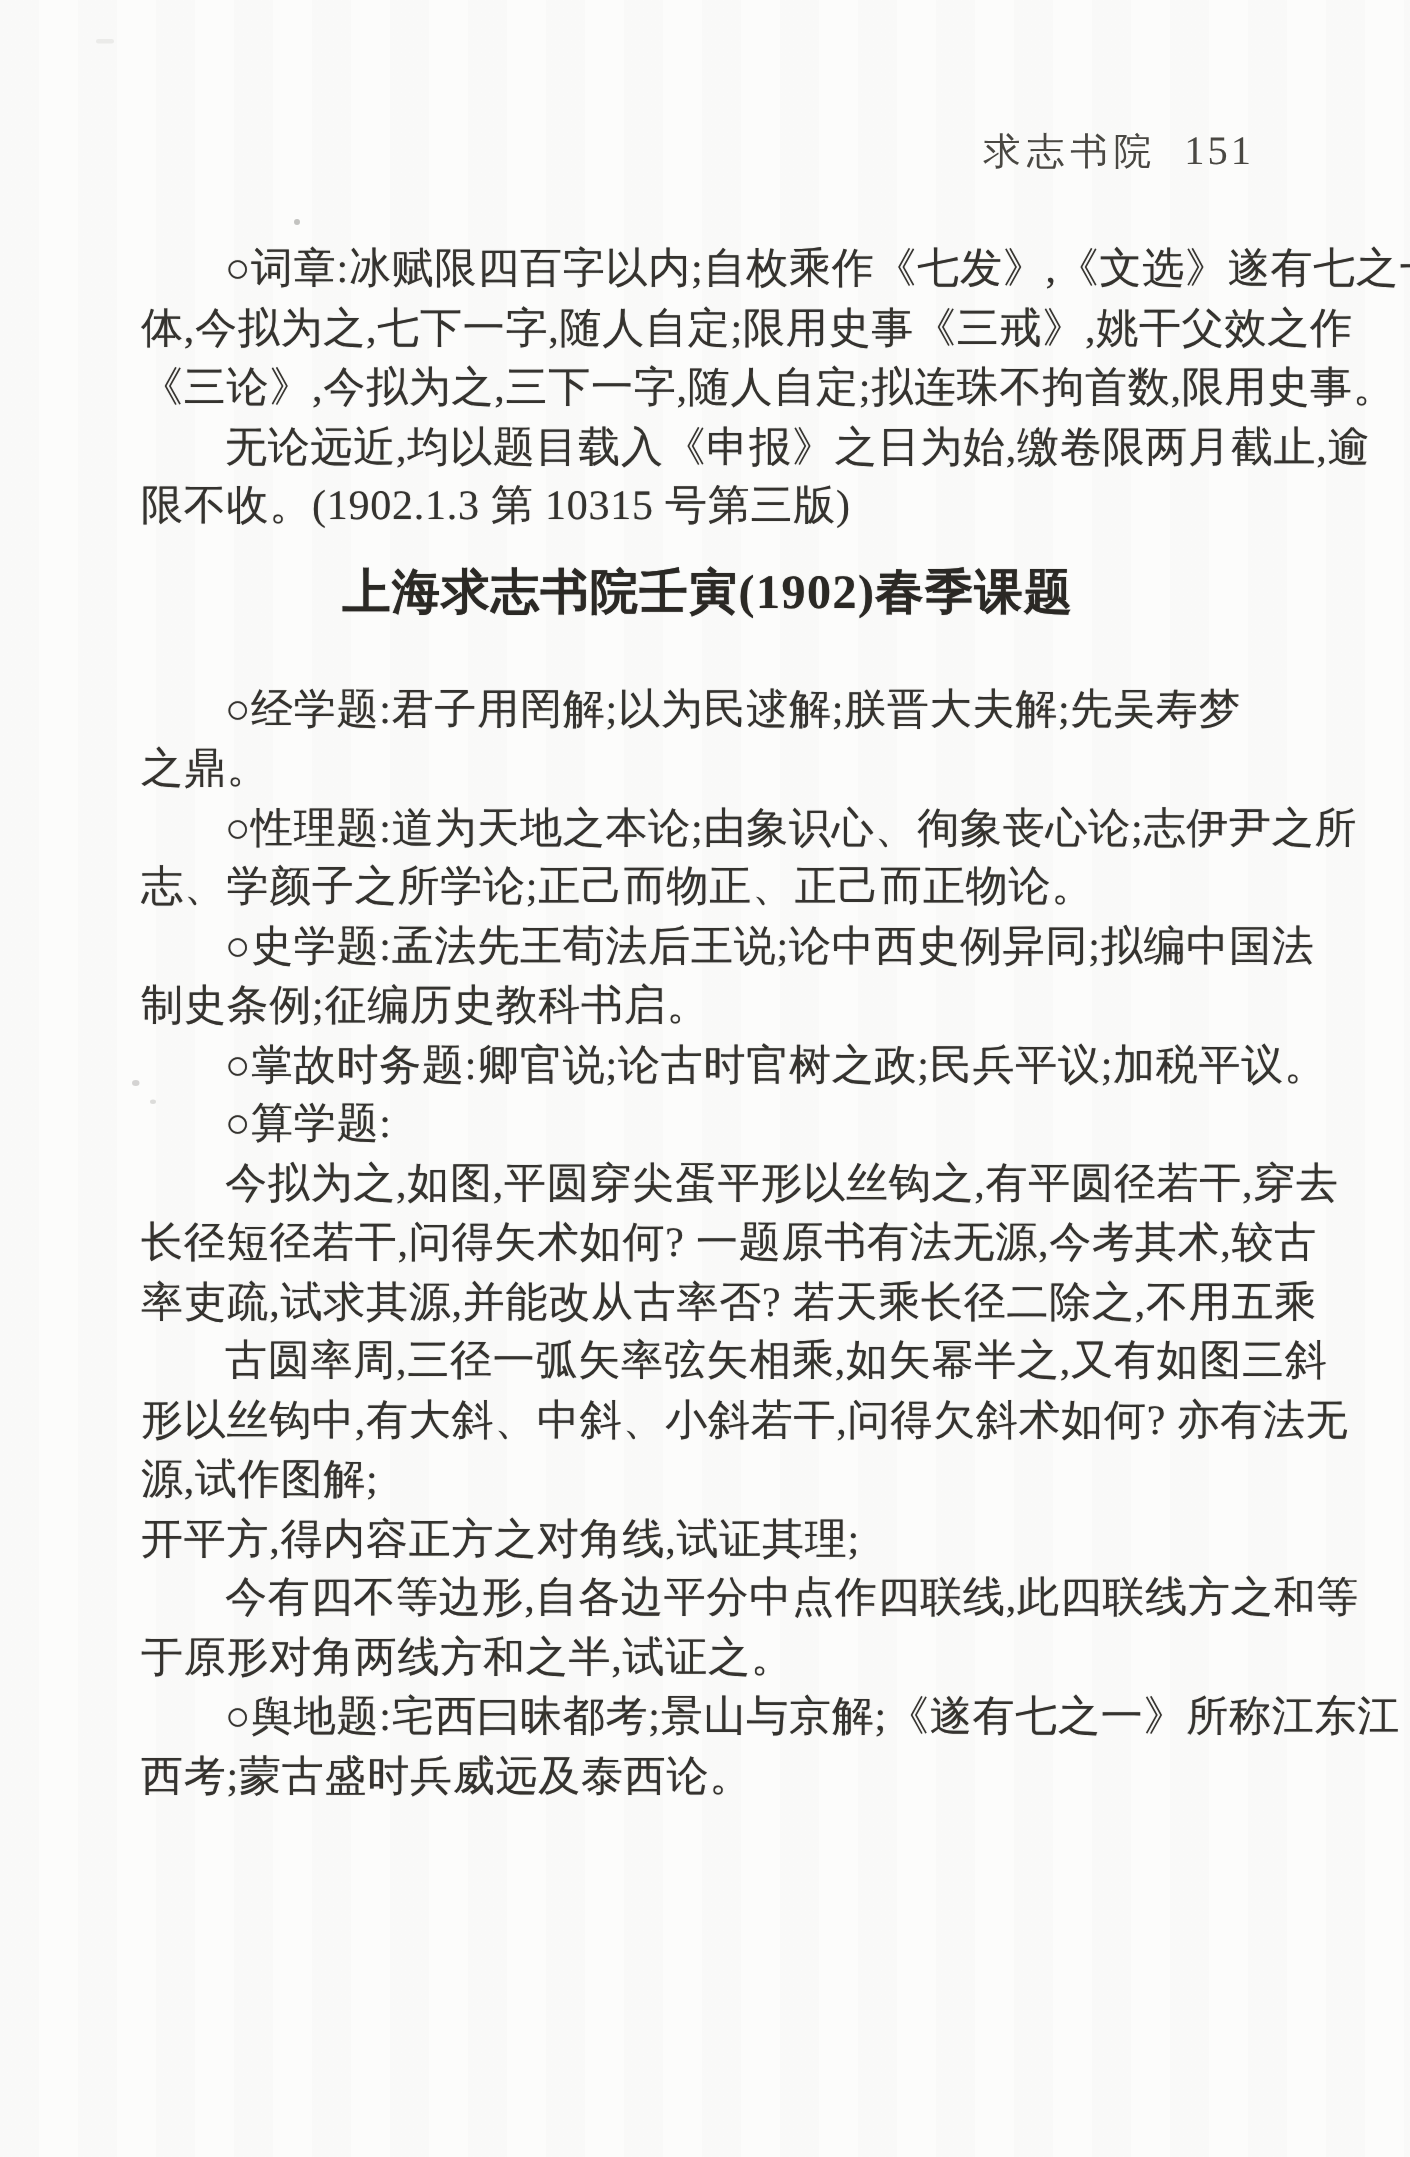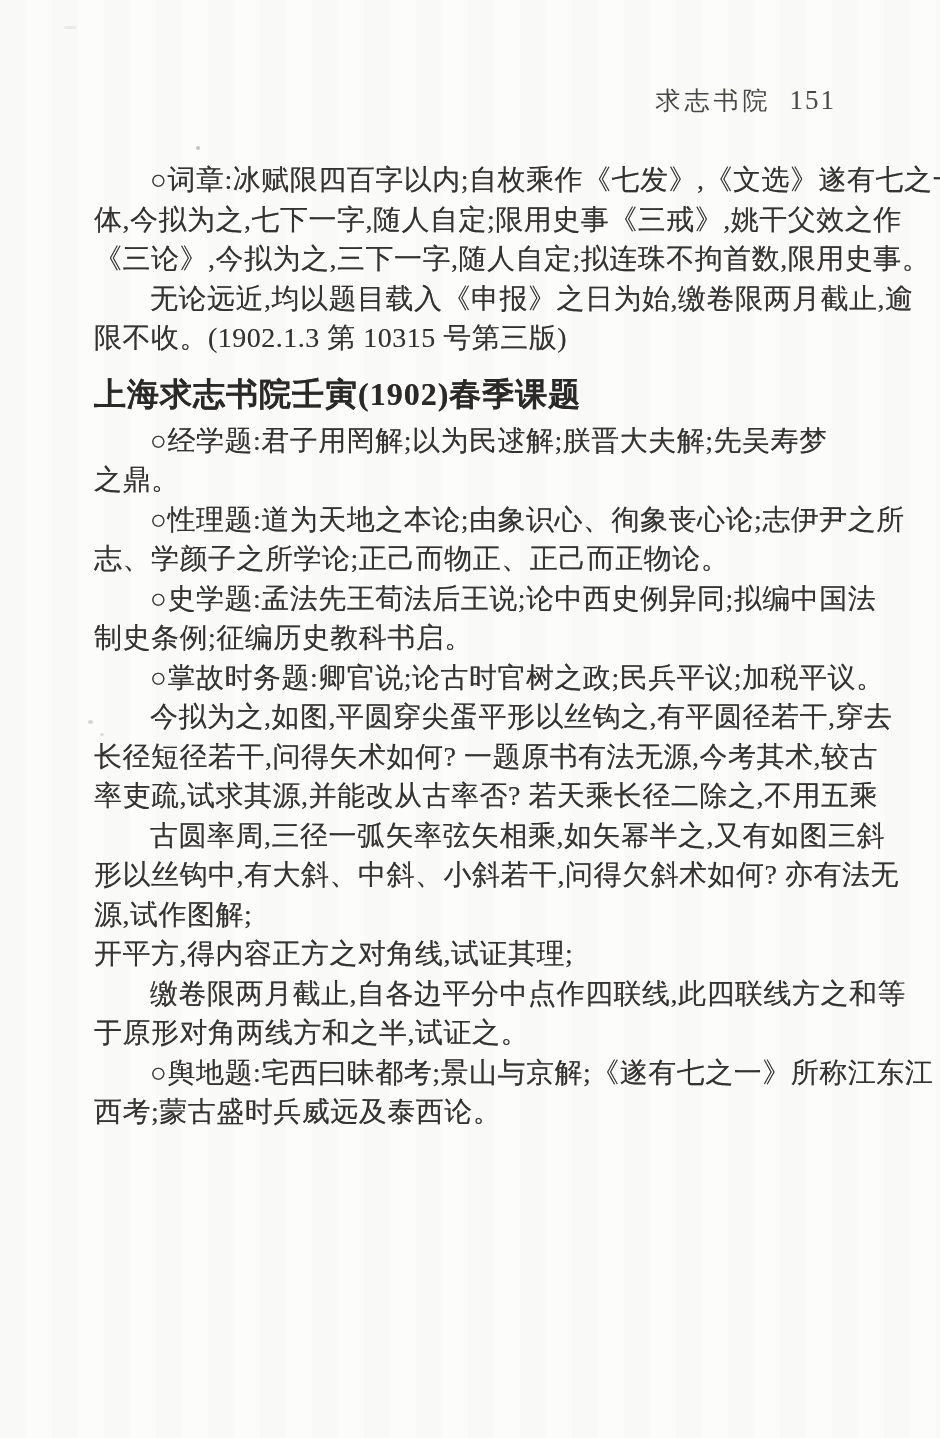--- a/index.html
+++ b/index.html
@@ -48,25 +48,25 @@
     letter-spacing: 0.5px;
     text-shadow: 0 0 0.6px rgba(60,58,52,0.55);
   }
   .line.indent {
     padding-left: 56px;
   }
   .heading {
     font-size: 32px;
     line-height: 44px;
     font-weight: bold;
-    text-align: left;
+    text-align: center;
     letter-spacing: 1px;
     color: #2b2925;
     margin-top: 14px;
-    margin-bottom: 5px;
+    margin-bottom: 38px;
     text-shadow: 0 0 0.6px rgba(40,38,34,0.7);
     white-space: nowrap;
   }
   .speck {
     position: absolute;
     border-radius: 50%;
     background: rgba(90,88,82,0.35);
   }
 </style>
 </head>
@@ -85,28 +85,29 @@
       <div class="line indent">无论远近,均以题目载入《申报》之日为始,缴卷限两月截止,逾</div>
       <div class="line">限不收。(1902.1.3 第 10315 号第三版)</div>
       <div class="heading">上海求志书院壬寅(1902)春季课题</div>
       <div class="line indent">○经学题:君子用罔解;以为民逑解;朕晋大夫解;先吴寿梦</div>
       <div class="line">之鼎。</div>
       <div class="line indent">○性理题:道为天地之本论;由象识心、徇象丧心论;志伊尹之所</div>
       <div class="line">志、学颜子之所学论;正己而物正、正己而正物论。</div>
       <div class="line indent">○史学题:孟法先王荀法后王说;论中西史例异同;拟编中国法</div>
       <div class="line">制史条例;征编历史教科书启。</div>
       <div class="line indent">○掌故时务题:卿官说;论古时官树之政;民兵平议;加税平议。</div>
+      <div class="line indent">○算学题:</div>
       <div class="line indent">今拟为之,如图,平圆穿尖蛋平形以丝钩之,有平圆径若干,穿去</div>
       <div class="line">长径短径若干,问得矢术如何? 一题原书有法无源,今考其术,较古</div>
       <div class="line">率吏疏,试求其源,并能改从古率否? 若天乘长径二除之,不用五乘</div>
       <div class="line indent">古圆率周,三径一弧矢率弦矢相乘,如矢幂半之,又有如图三斜</div>
       <div class="line">形以丝钩中,有大斜、中斜、小斜若干,问得欠斜术如何? 亦有法无</div>
       <div class="line">源,试作图解;</div>
       <div class="line">开平方,得内容正方之对角线,试证其理;</div>
-      <div class="line indent">缴卷限两月截止,自各边平分中点作四联线,此四联线方之和等</div>
+      <div class="line indent">今有四不等边形,自各边平分中点作四联线,此四联线方之和等</div>
       <div class="line">于原形对角两线方和之半,试证之。</div>
       <div class="line indent">○舆地题:宅西曰昧都考;景山与京解;《遂有七之一》所称江东江</div>
       <div class="line">西考;蒙古盛时兵威远及泰西论。</div>
     </div>
 
   <div class="speck" style="left:196px; top:146px; width:4px; height:4px;"></div>
   <div class="speck" style="left:88px; top:720px; width:5px; height:4px; opacity:.7;"></div>
   <div class="speck" style="left:100px; top:733px; width:4px; height:3px; opacity:.55;"></div>
   <div class="speck" style="left:64px; top:26px; width:12px; height:3px; opacity:.25; border-radius:2px;"></div>
 

